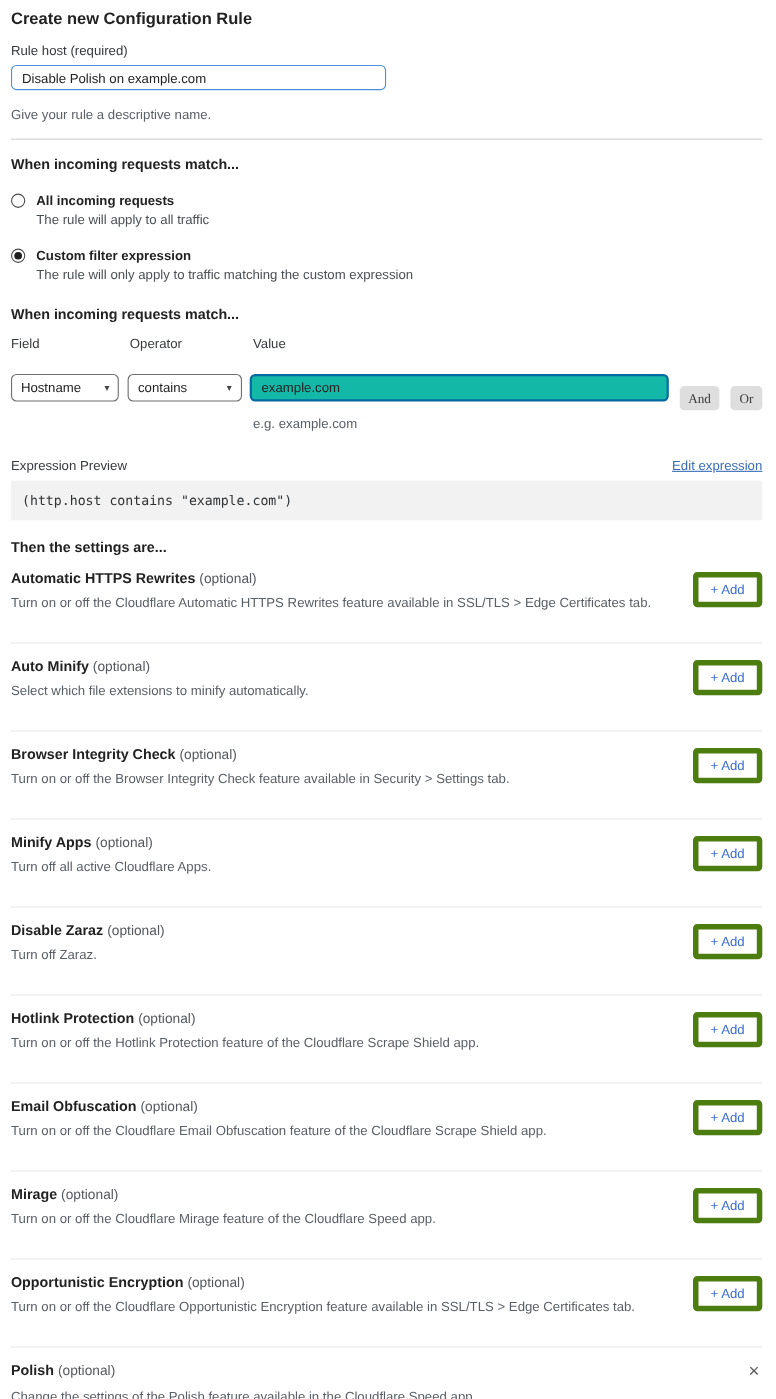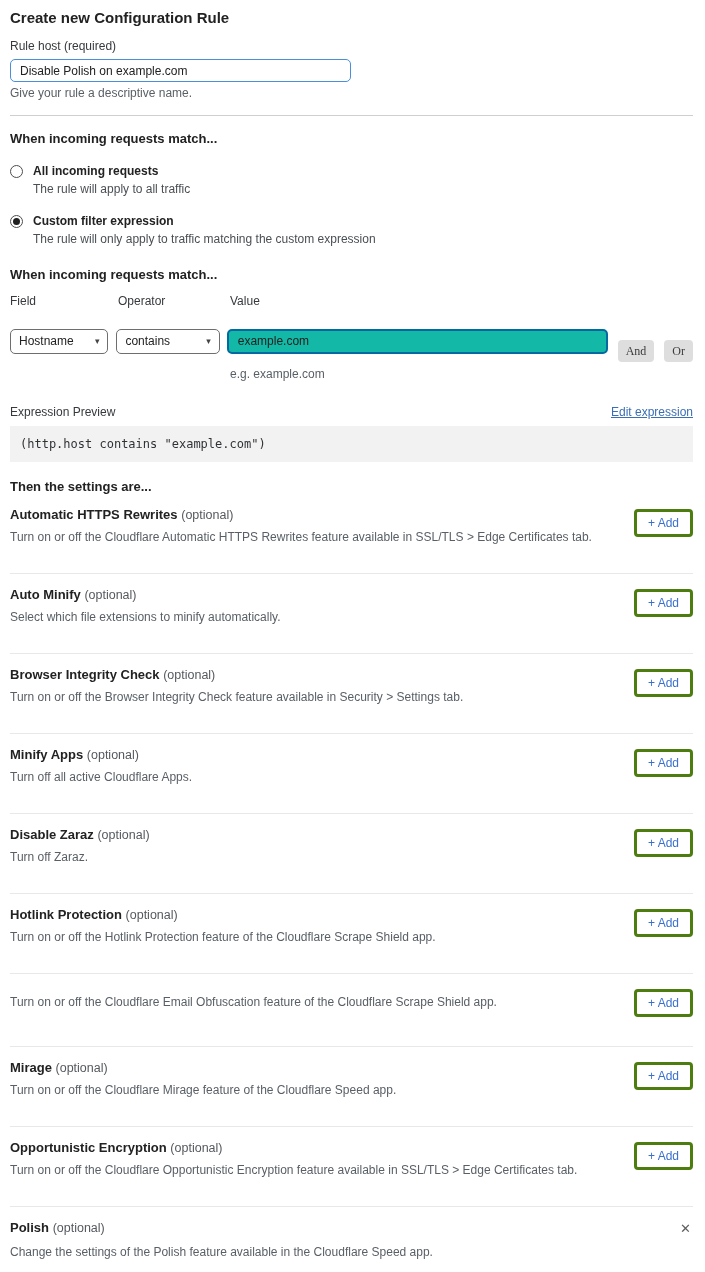--- a/index.html
+++ b/index.html
@@ -12,21 +12,21 @@
   .container { padding: 9px 12px 0 10px; }
 
   .page-title { font-size: 15px; font-weight: bold; color: #222; margin-bottom: 13px; }
 
   .field-label { font-size: 12px; color: #36393d; margin-bottom: 6px; }
   .rule-name-input {
     width: 341px; height: 23px; border: 1px solid #4a8fd9; border-radius: 5px;
     padding: 0 9px; font-size: 12px; color: #222; background: #fff; outline: none;
     font-family: inherit; display: block;
   }
-  .helper { font-size: 12px; color: #595f66; margin-top: 4px; }
+  .helper { font-size: 12px; color: #595f66; margin-top: 15px; }
 
   .divider { border: none; border-top: 1px solid #cfcfcf; margin-top: 15px; }
   .row-divider { border: none; border-top: 1px solid #e8e8e8; }
 
   .h-if { font-size: 15px; font-weight: bold; color: #222; margin-top: 13px; }
   .h-sub { font-size: 13px; font-weight: bold; color: #222; margin-top: 15px; }
 
   .radio-option { display: flex; margin-top: 18px; }
   .radio-circle {
     width: 13px; height: 13px; border: 1.5px solid #4d4d4d; border-radius: 50%;
@@ -75,21 +75,21 @@
   .h-settings { font-size: 13px; font-weight: bold; color: #222; margin-top: 17px; }
 
   .setting-row { display: flex; justify-content: space-between; align-items: flex-start;
     padding: 13px 0 29px 0; gap: 20px; }
   .setting-row + .row-divider { }
   .setting-title { font-size: 13px; color: #222; }
   .setting-name { font-weight: bold; }
   .optional { font-weight: normal; color: #55595e; font-size: 12.5px; }
   .setting-desc { font-size: 12px; color: #595f66; margin-top: 8px; }
   .add-btn {
-    background: #fff; border: 3px solid #4d7c0f; color: #3a6fce; border-radius: 4px;
+    background: #fff; border: 5px solid #4d7c0f; color: #3a6fce; border-radius: 4px;
     font-size: 12px; padding: 4px 11px; cursor: pointer; font-family: inherit; flex: none;
     margin-top: 2px;
   }
 
   .expanded-row { padding: 13px 0 0 0; }
   .expanded-head { display: flex; justify-content: space-between; align-items: flex-start; }
   .close-icon { color: #5d5d5d; font-size: 13px; cursor: pointer; line-height: 13px; padding: 2px; }
 </style>
 </head>
 <body>
@@ -204,20 +204,21 @@
     <div>
       <div class="setting-title"><span class="setting-name">Hotlink Protection</span> <span class="optional">(optional)</span></div>
       <div class="setting-desc">Turn on or off the Hotlink Protection feature of the Cloudflare Scrape Shield app.</div>
     </div>
     <button class="add-btn">+ Add</button>
   </div>
   <hr class="row-divider">
 
   <div class="setting-row">
     <div>
+      <div class="setting-title"><span class="setting-name">Email Obfuscation</span> <span class="optional">(optional)</span></div>
       <div class="setting-desc">Turn on or off the Cloudflare Email Obfuscation feature of the Cloudflare Scrape Shield app.</div>
     </div>
     <button class="add-btn">+ Add</button>
   </div>
   <hr class="row-divider">
 
   <div class="setting-row">
     <div>
       <div class="setting-title"><span class="setting-name">Mirage</span> <span class="optional">(optional)</span></div>
       <div class="setting-desc">Turn on or off the Cloudflare Mirage feature of the Cloudflare Speed app.</div>

